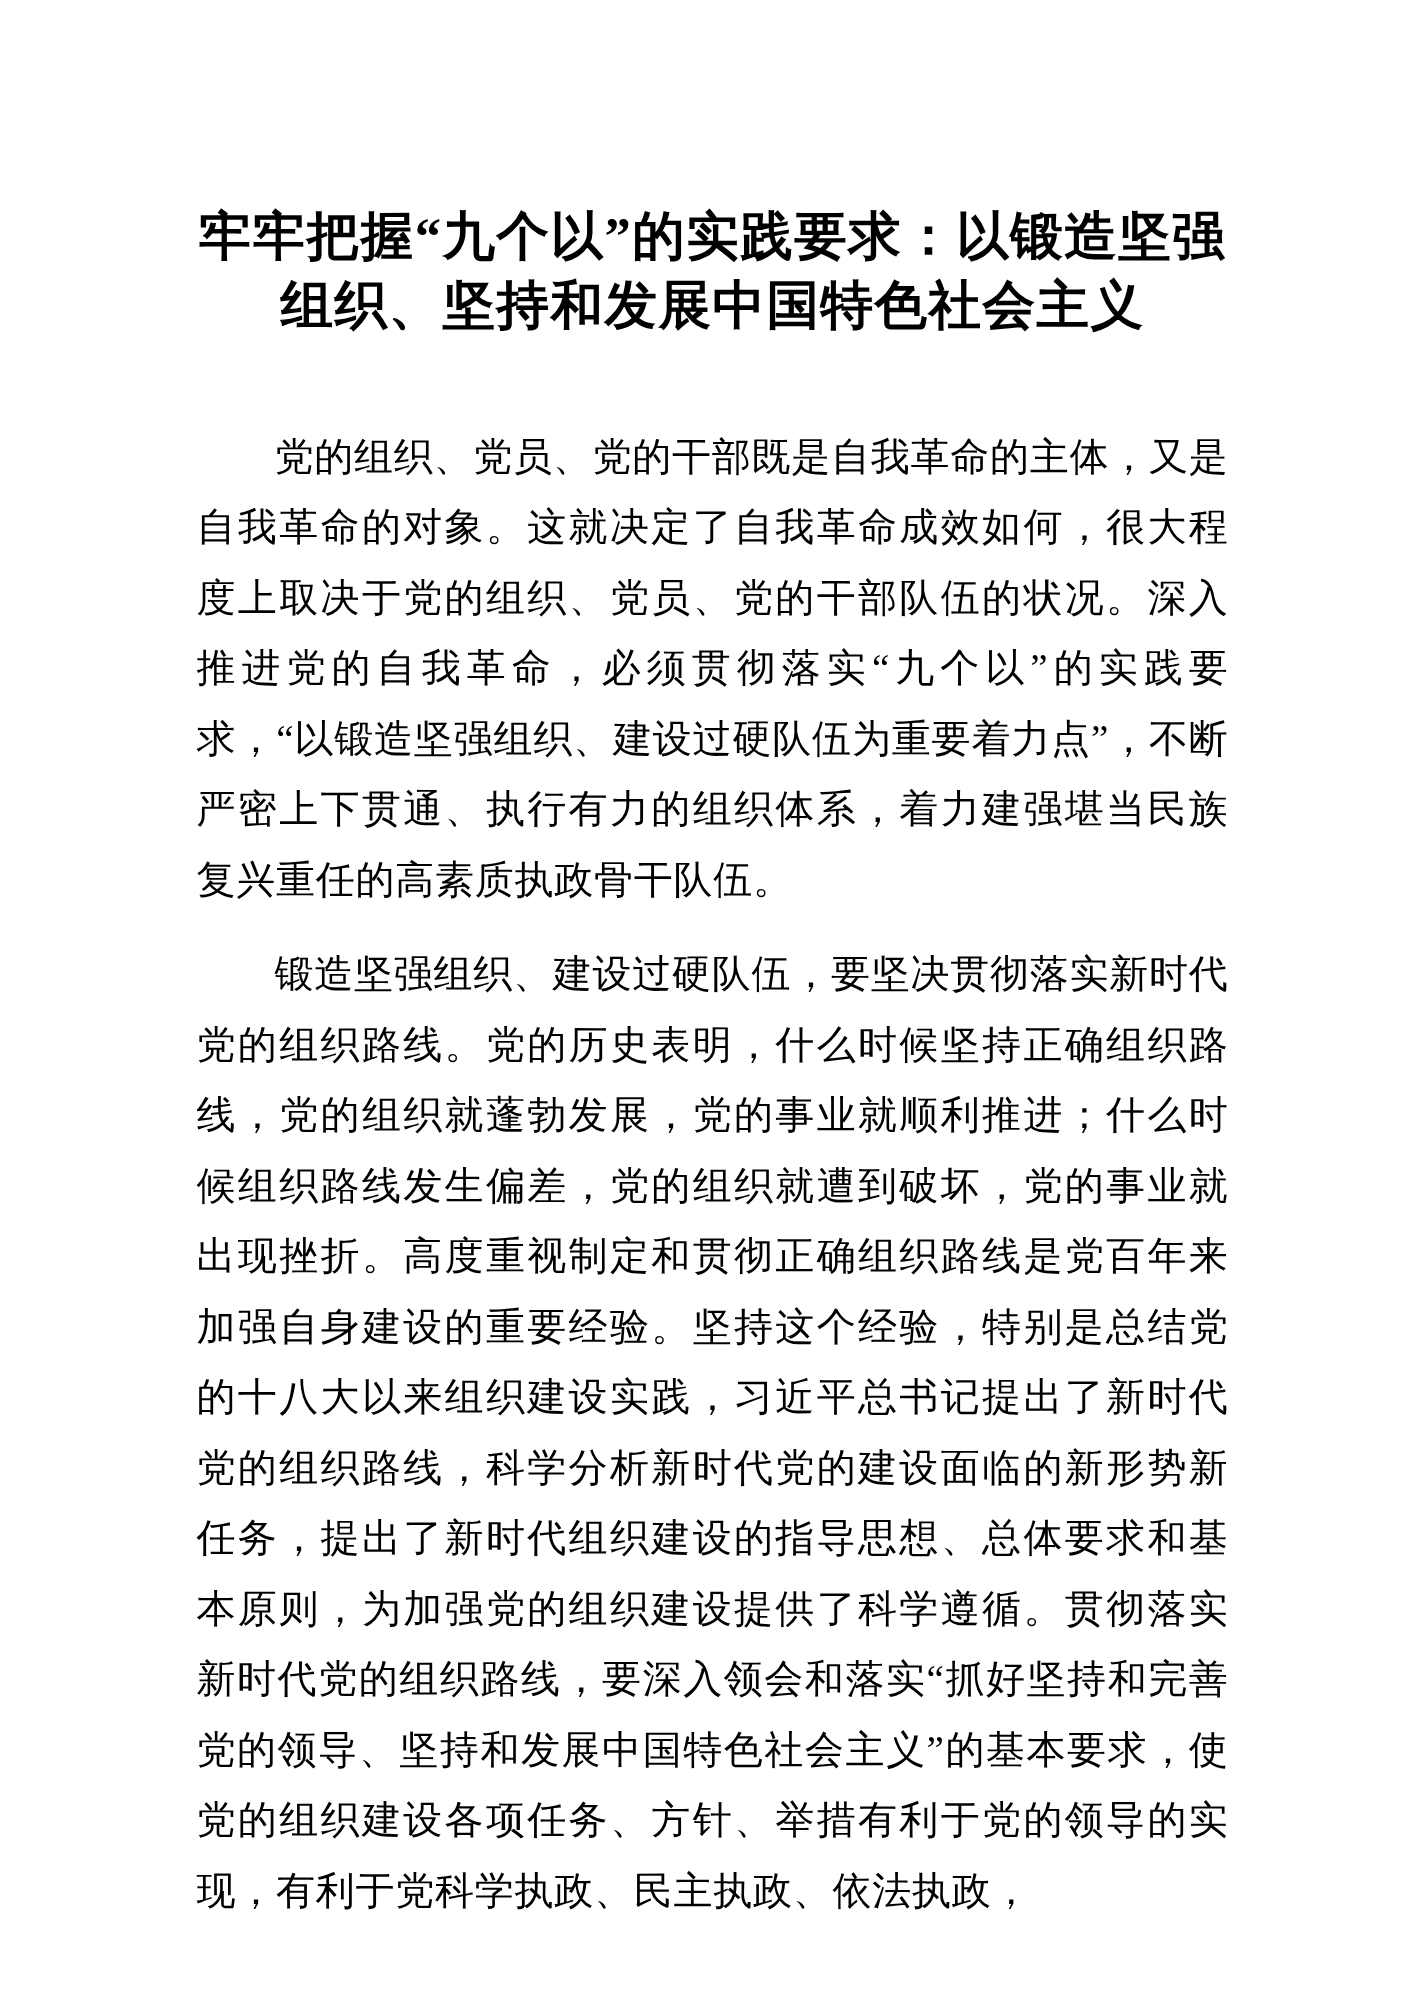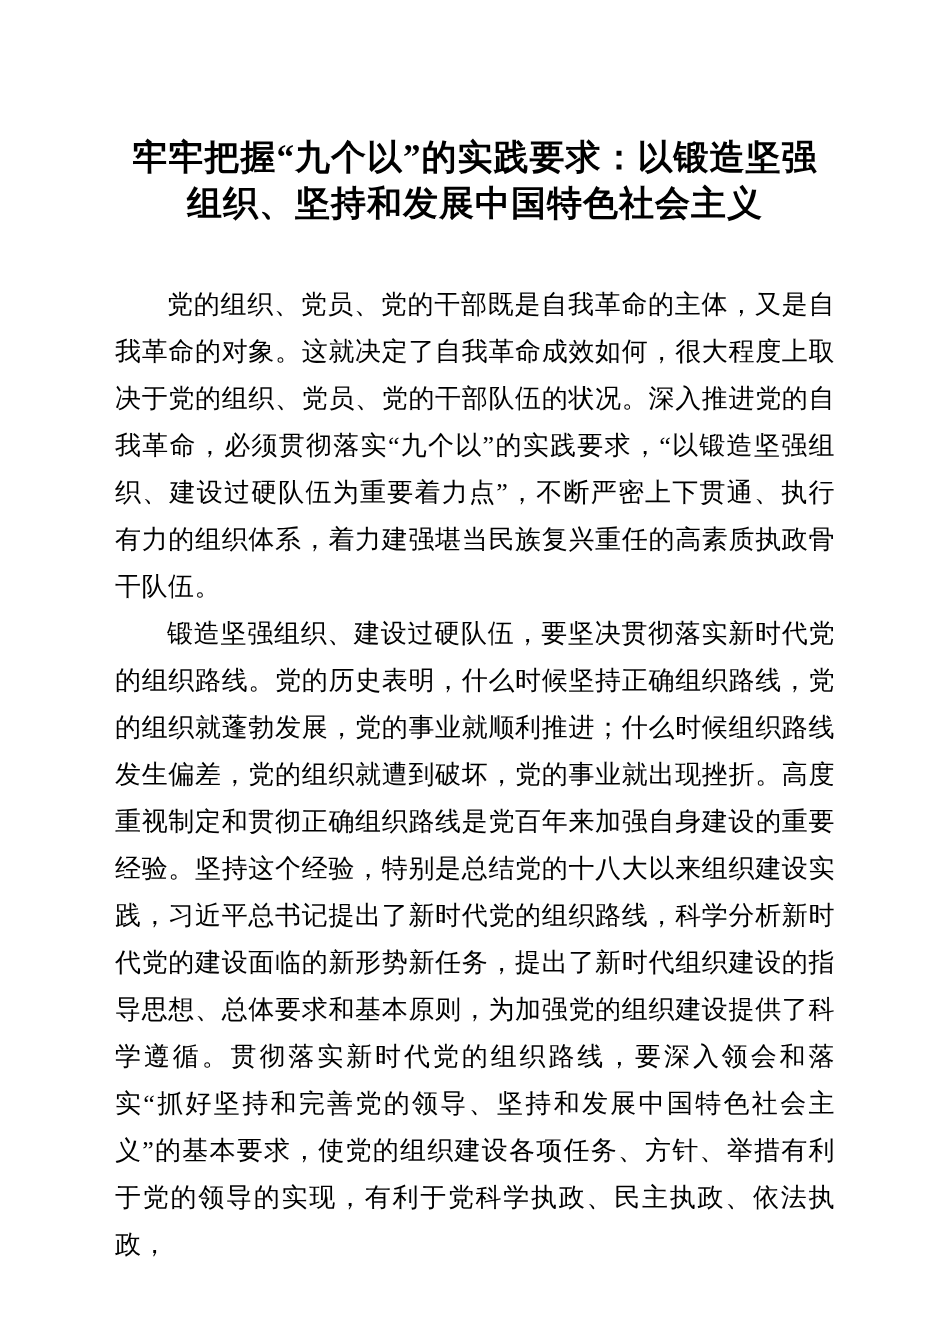--- a/index.html
+++ b/index.html
@@ -24,21 +24,21 @@
     font-size: 35px;
     font-weight: bold;
     line-height: 1.3;
     text-align: center;
     letter-spacing: 1px;
   }
   .title-line {
     display: block;
   }
   .doc-body p {
-    margin: 0;
+    margin: 16px;
     font-size: 26px;
     line-height: 47px;
     text-align: justify;
     text-justify: inter-ideograph;
     text-indent: 2em;
     letter-spacing: 0.5px;
     word-break: break-all;
   }
 </style>
 </head>

